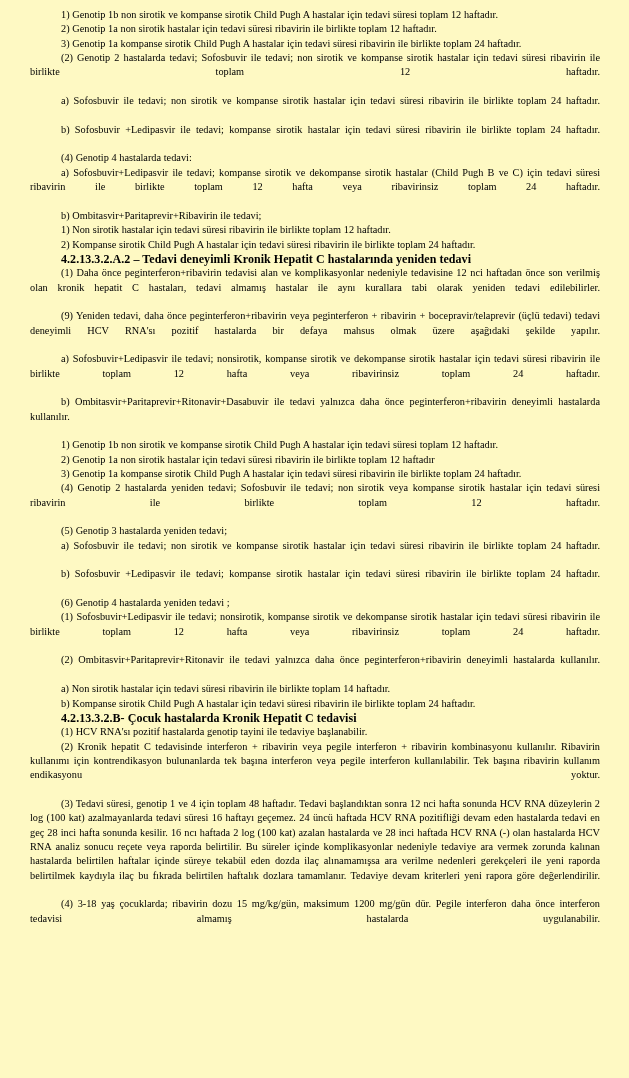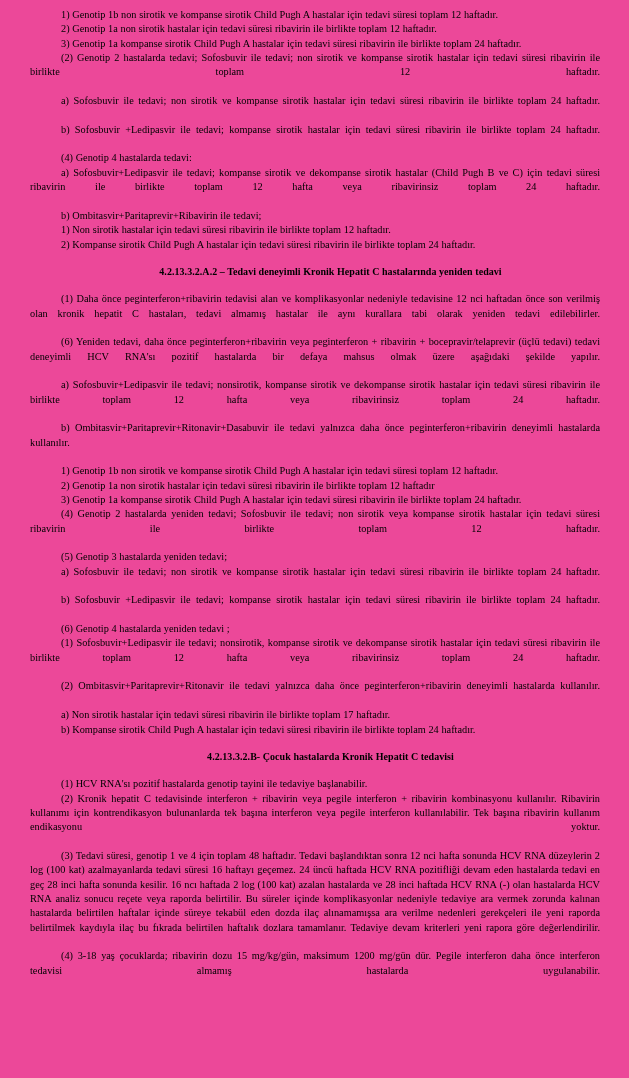--- a/index.html
+++ b/index.html
@@ -10,21 +10,21 @@
   }
   body {
     font-family: "Liberation Serif", "DejaVu Serif", serif;
     color: #000000;
   }
   .page {
     position: relative;
     width: 629px;
     height: 1078px;
     box-sizing: border-box;
-    background: #ec4899;
+    background: #fef9c3;
     overflow: hidden;
   }
   .doc-body {
     position: absolute;
     left: 30px;
     top: 8px;
     width: 570px;
   }
   p.para {
     margin: 0;
@@ -36,27 +36,27 @@
     text-indent: 31px;
     -webkit-hyphens: none;
     hyphens: none;
     word-spacing: 0.1px;
   }
   
   p.para.single {
     text-align: left;
   }
   p.heading {
-    margin: 13px;
+    margin: 0;
     padding: 0;
-    font-size: 10px;
+    font-size: 12px;
     line-height: 14.35px;
     font-weight: bold;
     text-indent: 31px;
-    text-align: center;
+    text-align: left;
     letter-spacing: 0.05px;
   }
   
   p.para:after {
     content: "";
     display: inline-block;
     width: 100%;
   }
   p.para.single:after { content: none; }
   p.heading:after { content: none; }
@@ -75,34 +75,34 @@
     <p class="para">b) Sofosbuvir +Ledipasvir ile tedavi; kompanse sirotik hastalar için tedavi süresi ribavirin ile birlikte toplam 24 haftadır.</p>
     <p class="para single">(4) Genotip 4 hastalarda tedavi:</p>
     <p class="para">a) Sofosbuvir+Ledipasvir ile tedavi; kompanse sirotik ve dekompanse sirotik  hastalar (Child Pugh B ve C) için tedavi süresi ribavirin ile birlikte toplam 12 hafta veya ribavirinsiz toplam 24 haftadır.</p>
     <p class="para single">b) Ombitasvir+Paritaprevir+Ribavirin ile tedavi;</p>
     <p class="para single"> 1) Non sirotik hastalar için tedavi süresi ribavirin ile birlikte toplam 12 haftadır.</p>
     <p class="para single">2) Kompanse sirotik Child Pugh A hastalar için tedavi süresi ribavirin ile birlikte toplam 24 haftadır.</p>
 
     <p class="heading">4.2.13.3.2.A.2 – Tedavi deneyimli Kronik Hepatit C hastalarında yeniden tedavi</p>
 
     <p class="para">(1) Daha önce peginterferon+ribavirin tedavisi alan ve komplikasyonlar nedeniyle tedavisine 12 nci haftadan önce son verilmiş olan kronik hepatit C hastaları, tedavi almamış hastalar ile aynı kurallara tabi olarak yeniden tedavi edilebilirler.</p>
-    <p class="para">(6) Yeniden tedavi, daha önce peginterferon+ribavirin veya peginterferon + ribavirin + bocepravir/telaprevir (üçlü tedavi) tedavi deneyimli HCV RNA'sı pozitif hastalarda bir defaya mahsus olmak üzere aşağıdaki şekilde yapılır.</p>
+    <p class="para">(9) Yeniden tedavi, daha önce peginterferon+ribavirin veya peginterferon + ribavirin + bocepravir/telaprevir (üçlü tedavi) tedavi deneyimli HCV RNA'sı pozitif hastalarda bir defaya mahsus olmak üzere aşağıdaki şekilde yapılır.</p>
     <p class="para">a) Sofosbuvir+Ledipasvir  ile tedavi; nonsirotik,  kompanse sirotik ve dekompanse sirotik hastalar için tedavi süresi ribavirin ile birlikte toplam 12 hafta veya ribavirinsiz toplam 24 haftadır.</p>
     <p class="para">b) Ombitasvir+Paritaprevir+Ritonavir+Dasabuvir ile tedavi yalnızca daha önce peginterferon+ribavirin deneyimli hastalarda kullanılır.</p>
     <p class="para single">1) Genotip 1b non sirotik ve kompanse sirotik Child Pugh A hastalar için tedavi süresi toplam 12 haftadır.</p>
     <p class="para single">2) Genotip 1a non sirotik hastalar için tedavi süresi ribavirin ile birlikte toplam 12 haftadır</p>
     <p class="para single">3) Genotip 1a kompanse sirotik Child Pugh A hastalar için tedavi süresi ribavirin ile birlikte toplam 24 haftadır.</p>
     <p class="para">(4) Genotip 2 hastalarda yeniden tedavi; Sofosbuvir ile tedavi; non sirotik veya kompanse sirotik hastalar için tedavi süresi ribavirin ile birlikte toplam 12 haftadır.</p>
     <p class="para single">(5) Genotip 3 hastalarda yeniden tedavi;</p>
     <p class="para">a) Sofosbuvir ile tedavi; non sirotik ve kompanse sirotik hastalar için tedavi süresi ribavirin ile birlikte toplam 24 haftadır.</p>
     <p class="para">b) Sofosbuvir +Ledipasvir ile tedavi; kompanse sirotik hastalar için tedavi süresi ribavirin ile birlikte toplam 24 haftadır.</p>
     <p class="para single">(6) Genotip 4 hastalarda yeniden tedavi ;</p>
     <p class="para">(1) Sofosbuvir+Ledipasvir ile tedavi; nonsirotik,  kompanse sirotik ve dekompanse sirotik hastalar için tedavi süresi ribavirin ile birlikte toplam 12 hafta veya ribavirinsiz toplam 24 haftadır.</p>
     <p class="para">(2) Ombitasvir+Paritaprevir+Ritonavir ile tedavi yalnızca daha önce peginterferon+ribavirin deneyimli hastalarda kullanılır.</p>
-    <p class="para single">a) Non sirotik hastalar için tedavi süresi ribavirin ile birlikte toplam 17 haftadır.</p>
+    <p class="para single">a) Non sirotik hastalar için tedavi süresi ribavirin ile birlikte toplam 14 haftadır.</p>
     <p class="para single">b) Kompanse sirotik Child Pugh A hastalar için tedavi süresi ribavirin ile birlikte toplam 24 haftadır.</p>
 
     <p class="heading">4.2.13.3.2.B- Çocuk hastalarda Kronik Hepatit C tedavisi</p>
 
     <p class="para single">(1) HCV RNA'sı pozitif hastalarda genotip tayini ile tedaviye başlanabilir.</p>
     <p class="para">(2) Kronik hepatit C tedavisinde interferon + ribavirin veya pegile interferon + ribavirin kombinasyonu kullanılır. Ribavirin kullanımı için kontrendikasyon bulunanlarda tek başına interferon veya pegile interferon kullanılabilir. Tek başına ribavirin kullanım endikasyonu yoktur.</p>
     <p class="para">(3) Tedavi süresi, genotip 1 ve 4 için toplam 48 haftadır. Tedavi başlandıktan sonra 12 nci hafta sonunda HCV RNA düzeylerin 2 log (100 kat) azalmayanlarda tedavi süresi 16 haftayı geçemez. 24 üncü haftada HCV RNA pozitifliği devam eden hastalarda tedavi en geç 28 inci hafta sonunda kesilir. 16 ncı haftada 2 log (100 kat) azalan hastalarda ve 28 inci haftada HCV RNA (-) olan hastalarda HCV RNA analiz sonucu reçete veya raporda belirtilir. Bu süreler içinde komplikasyonlar nedeniyle tedaviye ara vermek zorunda kalınan hastalarda belirtilen haftalar içinde süreye tekabül eden dozda ilaç alınamamışsa ara verilme nedenleri gerekçeleri ile yeni raporda belirtilmek kaydıyla ilaç bu fıkrada belirtilen haftalık dozlara tamamlanır. Tedaviye devam kriterleri yeni rapora göre değerlendirilir.</p>
     <p class="para">(4) 3-18 yaş çocuklarda; ribavirin dozu 15 mg/kg/gün, maksimum 1200 mg/gün dür. Pegile interferon daha önce interferon tedavisi almamış hastalarda uygulanabilir.</p>
 
   </div>

